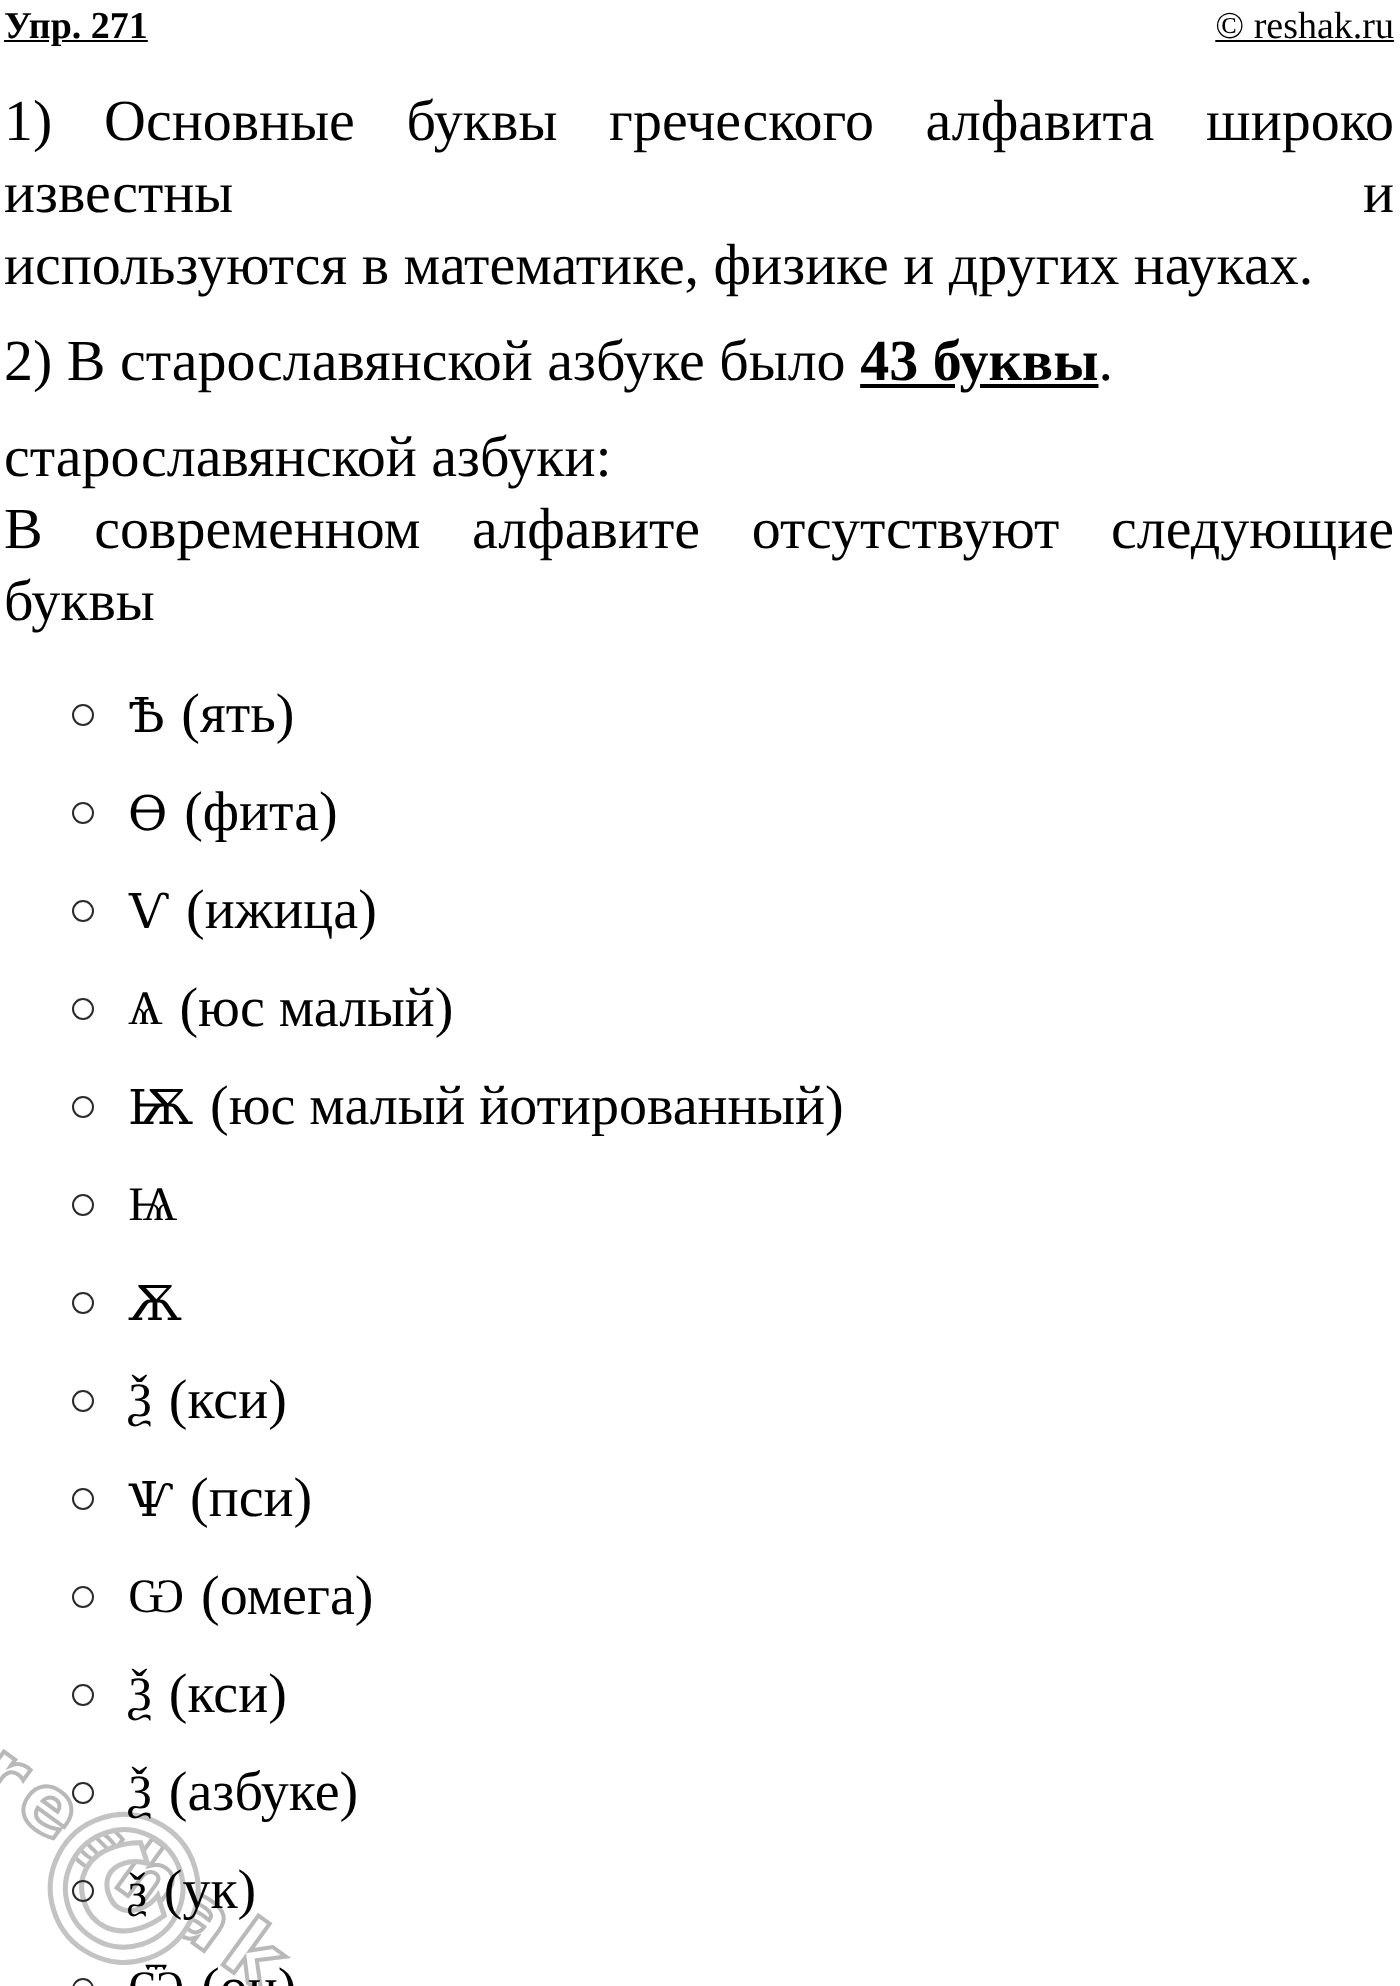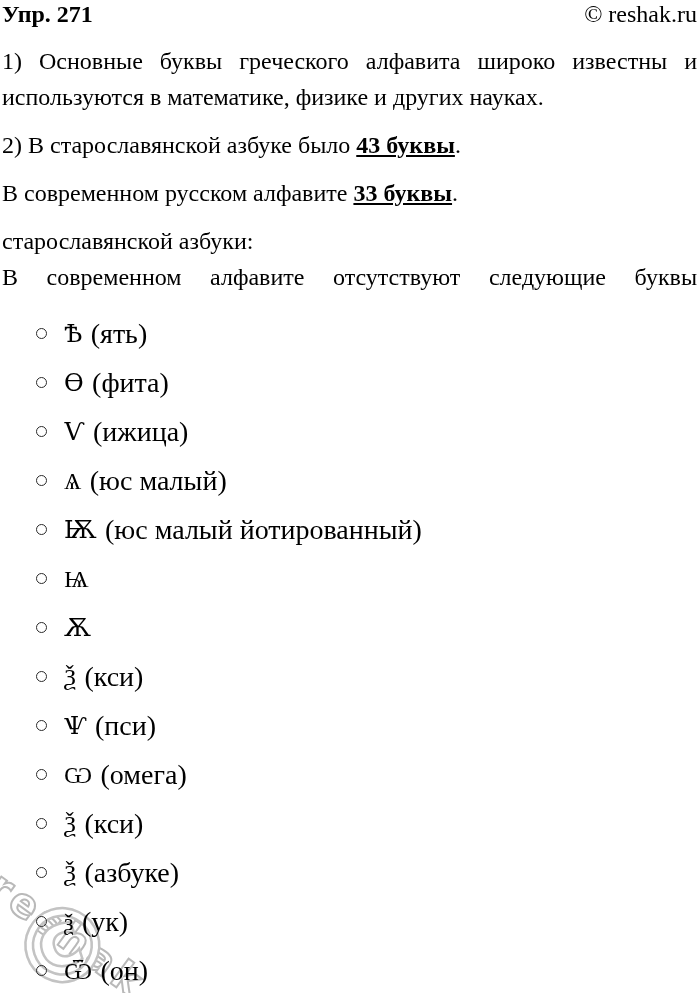--- a/index.html
+++ b/index.html
@@ -8,25 +8,25 @@
     background:#ffffff;
     overflow:hidden;
     position:relative;
     font-family:"Liberation Serif", serif;
     color:#000;
   }
   .content { position:relative; z-index:1; padding:3px 3px 0 2px; }
 
   
   .hdr { display:flex; justify-content:space-between; align-items:baseline;
-         font-size:24px; line-height:22px; margin-bottom:18px; }
+         font-size:19px; line-height:22px; margin-bottom:18px;text-decoration:underline; }
   .hdr .ex { font-weight:bold; }
 
   
-  .line { font-size:24px; line-height:36px; text-align:left; }
+  .line { font-size:29px; line-height:36px; text-align:left; }
   .stretch { text-align:justify; text-align-last:justify; overflow:hidden; white-space:normal; }
   .par { margin:0 0 12px 0; }
   .b { font-weight:bold;text-decoration:underline; }
 
   
   ul.letters { list-style:none; margin:14px 0 0 0; padding:0; }
   ul.letters li { display:flex; align-items:center; height:49px; padding-left:34px; }
   .bullet { display:inline-block; width:9px; height:9px; border:1.4px solid #2b2b2b;
             border-radius:50%; flex:0 0 auto; margin-right:17px; background:transparent; }
   .glyph { font-family:"DejaVu Serif", serif; font-size:24px; }
@@ -59,25 +59,20 @@
     <div class="line stretch">1) Основные буквы греческого алфавита широко известны и</div>
     <div class="line">используются в математике, физике и других науках.</div>
   </div>
 
   <div class="par">
     <div class="line">
       <span>2) В старославянской азбуке было </span><span class="b">43 буквы</span><span>.</span>
     </div>
   </div>
 
-  <div class="par">
-    <div class="line">
-      <span>В современном русском алфавите </span><span class="b">33 буквы</span><span>.</span>
-    </div>
-  </div>
 
   <div class="par">
     <div class="line">старославянской азбуки:</div>
     <div class="line stretch">В современном алфавите отсутствуют следующие буквы</div>
   </div>
 
   <ul class="letters">
     <li>
         <span class="bullet"></span>
         <span class="glyph">Ѣ</span>

